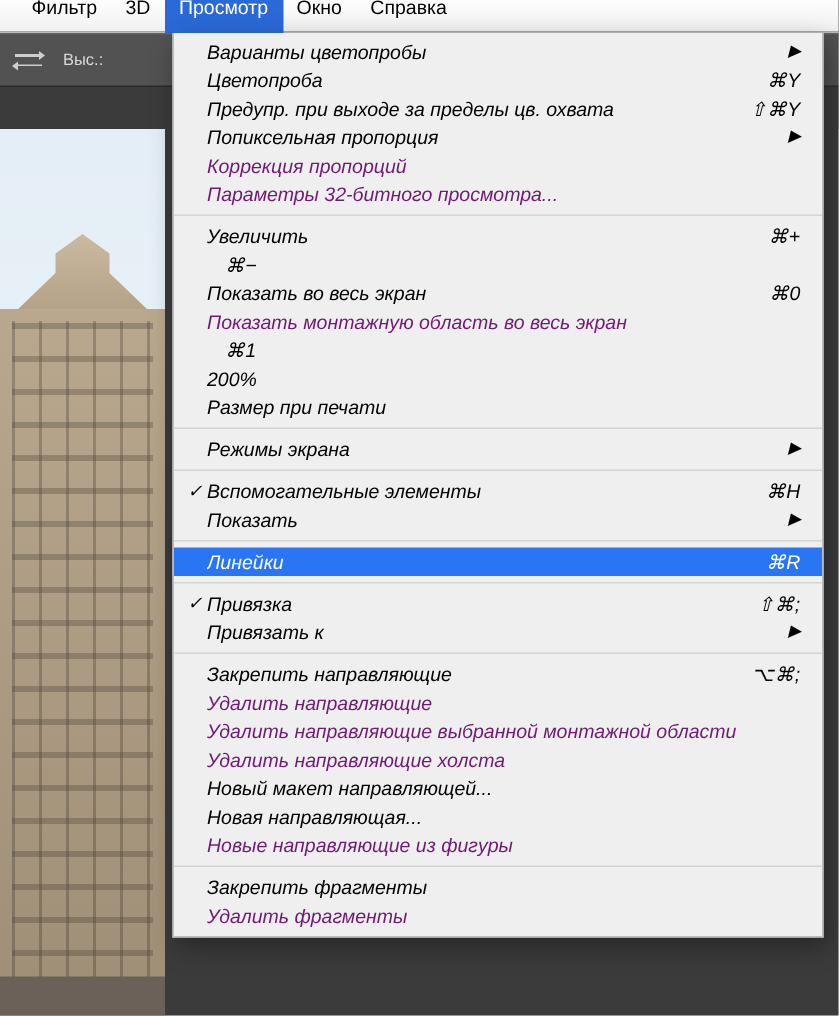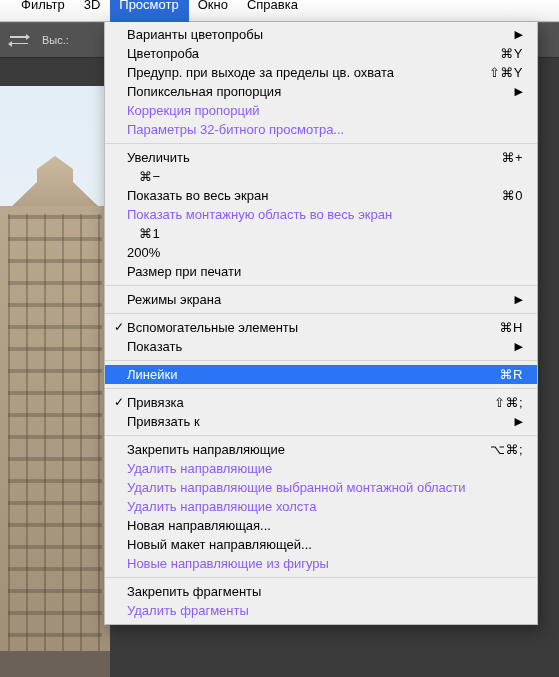--- a/index.html
+++ b/index.html
@@ -102,44 +102,45 @@
     background: linear-gradient(#cbbaa0, #b2a186);
     clip-path: polygon(50% 0, 70% 25%, 70% 50%, 100% 100%, 0 100%, 30% 50%, 30% 25%);
   }
   .bldg-street {
     position: absolute;
     left: 0; right: 0; bottom: 0; height: 26px;
     background: #6c6159;
   }
   .dropdown {
     position: absolute;
-    left: 104px;
+    left: 115px;
     top: 22px;
     width: 434px;
     background: #efefef;
     border: 1px solid #bdbdbd;
     border-top: none;
     box-shadow: 3px 6px 16px rgba(0,0,0,0.35);
     padding: 3px 0 4px 0;
     color: #000;
+    font-style: italic;
   }
   .dd-item {
     display: flex;
     align-items: center;
     height: 19px;
     padding: 0 14px 0 6px;
     font-size: 13px;
     line-height: 19px;
     white-space: nowrap;
   }
   .dd-item.highlight {
     background: #2a75f3;
     color: #fff;
   }
-  .dd-item.disabled { color: #8b5cf6; }
+  .dd-item.disabled { color: #701a75; }
   .dd-check {
     width: 16px;
     text-align: center;
     font-size: 12px;
     flex: 0 0 16px;
   }
   .dd-label { flex: 1 1 auto; overflow: hidden; text-overflow: ellipsis; }
   .dd-short {
     flex: 0 0 auto;
     padding-left: 12px;
@@ -295,26 +296,26 @@
     <div class="dd-item disabled">
       <span class="dd-check"></span>
       <span class="dd-label">Удалить направляющие выбранной монтажной области</span>
     </div>
     <div class="dd-item disabled">
       <span class="dd-check"></span>
       <span class="dd-label">Удалить направляющие холста</span>
     </div>
     <div class="dd-item">
       <span class="dd-check"></span>
+      <span class="dd-label">Новый макет направляющей...</span>
+    </div>
+    <div class="dd-item">
+      <span class="dd-check"></span>
       <span class="dd-label">Новая направляющая...</span>
     </div>
-    <div class="dd-item">
-      <span class="dd-check"></span>
-      <span class="dd-label">Новый макет направляющей...</span>
-    </div>
     <div class="dd-item disabled">
       <span class="dd-check"></span>
       <span class="dd-label">Новые направляющие из фигуры</span>
     </div>
     <div class="dd-sep"></div>
     <div class="dd-item">
       <span class="dd-check"></span>
       <span class="dd-label">Закрепить фрагменты</span>
     </div>
     <div class="dd-item disabled">

